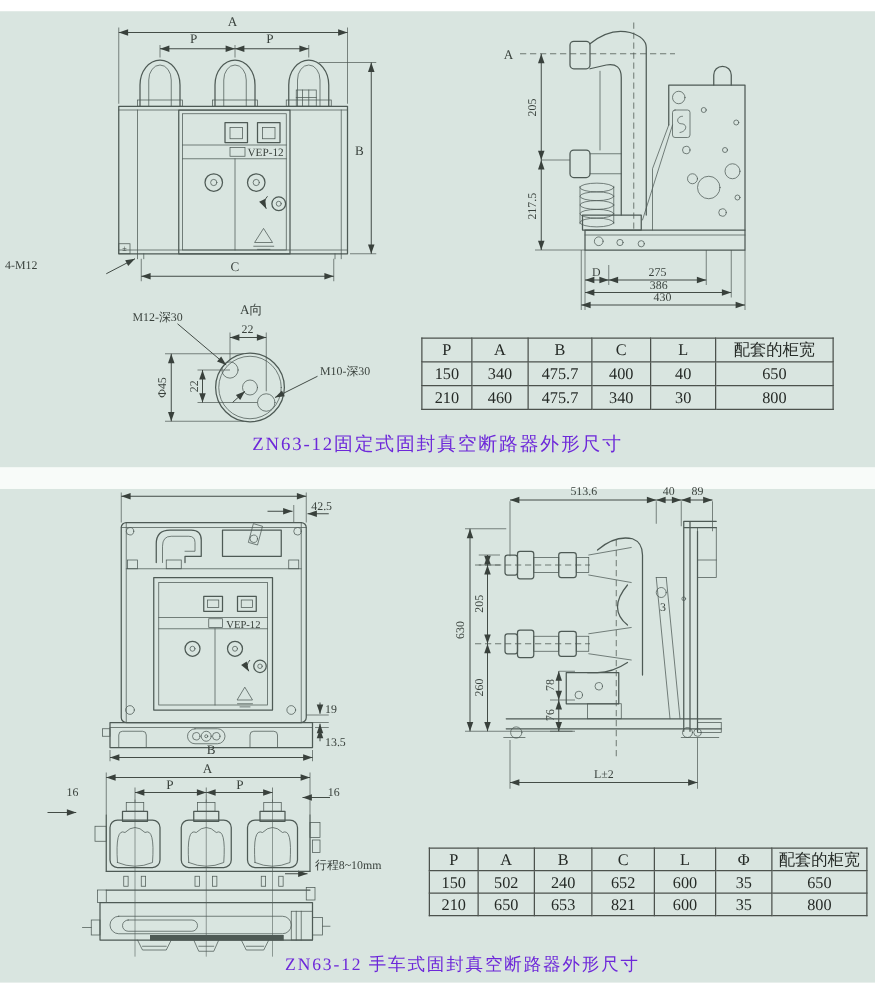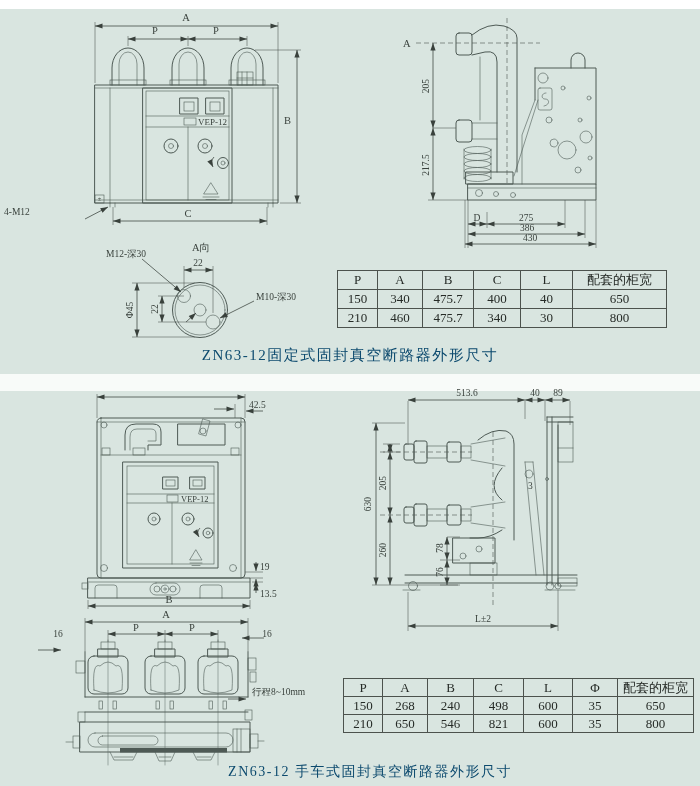--- a/index.html
+++ b/index.html
@@ -23,21 +23,21 @@
   .dark{fill:#4e5a55;stroke:none}
   table.dims{position:absolute;z-index:3;border-collapse:collapse;table-layout:fixed;
              background:transparent;border:1.6px solid #414641}
   table.dims td,table.dims th{border:1px solid #4c524d;text-align:center;vertical-align:middle;
              font-weight:normal;font-size:13px;color:#262b27;padding:0;line-height:1.05;
              font-family:"Liberation Serif","DejaVu Serif",serif}
   #table1{left:337px;top:270px;width:329px}
   #table1 tr{height:19px}
   #table2{left:343px;top:678px;width:350px}
   #table2 tr{height:18px}
-  .caption{position:absolute;z-index:3;text-align:center;color:#0c4a6e;font-size:15px;
+  .caption{position:absolute;z-index:3;text-align:center;color:#6d28d9;font-size:15px;
            letter-spacing:1.5px;font-family:"Liberation Serif","DejaVu Serif",serif}
   #caption1{left:0;right:0;top:346px}
   #caption2{left:40px;right:0;top:763px;font-size:14px}
 </style>
 </head>
 <body>
 
 <div class="band sec1"></div>
 <div class="band sec2"></div>
 <div class="divider"></div>
@@ -439,31 +439,31 @@
     <th>P</th>
     <th>A</th>
     <th>B</th>
     <th>C</th>
     <th>L</th>
     <th>Φ</th>
     <th>配套的柜宽</th>
   </tr>
   <tr>
     <td>150</td>
-    <td>268</td>
+    <td>502</td>
     <td>240</td>
-    <td>498</td>
+    <td>652</td>
     <td>600</td>
     <td>35</td>
     <td>650</td>
   </tr>
   <tr>
     <td>210</td>
     <td>650</td>
-    <td>546</td>
+    <td>653</td>
     <td>821</td>
     <td>600</td>
     <td>35</td>
     <td>800</td>
   </tr>
 </tbody>
   </table>
 
 <div class="caption" id="caption2">ZN63-12 手车式固封真空断路器外形尺寸</div>
 

